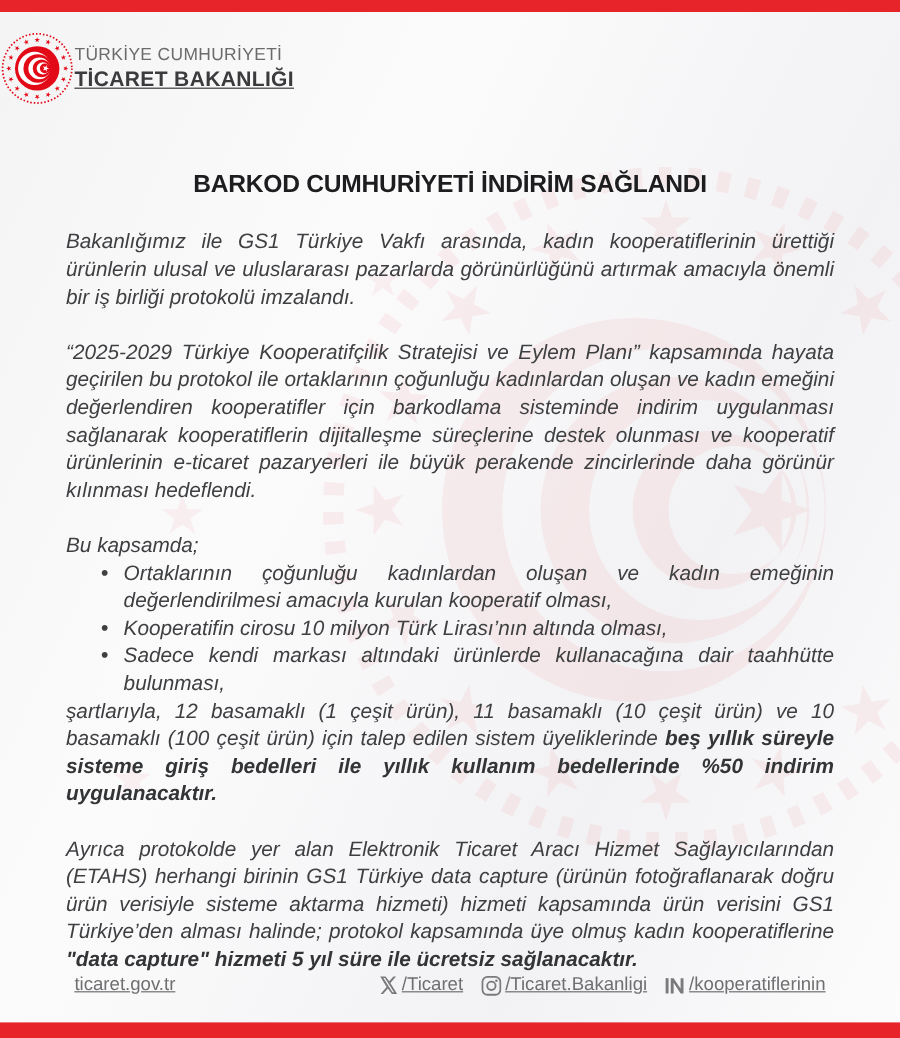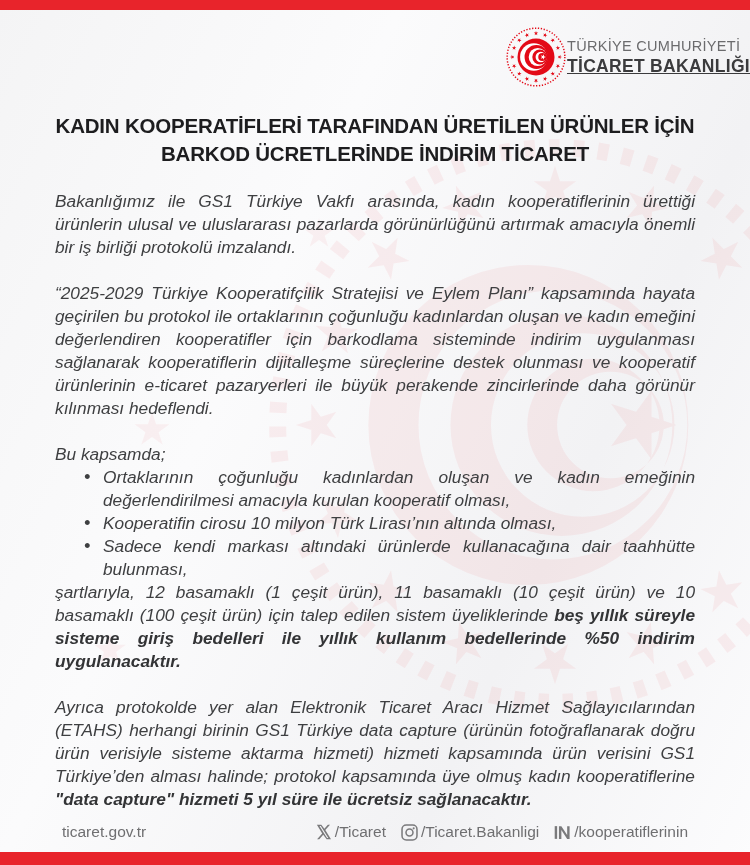--- a/index.html
+++ b/index.html
@@ -16,21 +16,21 @@
 
   .bar-top { position:absolute; top:0; left:0; width:100%; height:10px; z-index:3; }
   .bar-bottom { position:absolute; bottom:0; left:0; width:100%; height:13px; z-index:3; }
 
   .watermark { position:absolute; left:235px; top:105px; opacity:0.05; z-index:0; pointer-events:none; }
   .scatter-star { position:absolute; opacity:0.045; z-index:0; pointer-events:none; }
 
   .layer { position:relative; z-index:1; }
 
   
-  .header { display:flex; justify-content:flex-end; align-items:center; padding-top:26px; }
+  .header { display:flex; justify-content:flex-start; align-items:center; padding-top:26px; }
   .ministry-text { text-align:left; }
   .ministry-line1 { font-size:14.5px; color:#6b6b6d; letter-spacing:0.3px; line-height:19px; }
   .ministry-line2 { font-size:17.5px; font-weight:bold; color:#3b3b3d; letter-spacing:0.3px; line-height:21px;text-decoration:underline; }
 
   
   .doc-title {
     margin:24px 38px 0;
     text-align:center;
     font-size:20.5px; font-weight:800; letter-spacing:-0.2px;
     line-height:27.5px; color:#1d1d1f;
@@ -50,24 +50,24 @@
   .bullet-list li { position:relative; padding-left:48px; }
   .bullet-list li::before {
     content:"•";
     position:absolute; left:29px; top:0;
     font-size:18px; color:#3e3f41;
   }
   .bold-run { font-weight:bold; color:#333436; }
 
   
   .footer {
-    position:absolute; left:0; bottom:10px; width:100%;
+    position:absolute; left:0; bottom:21px; width:100%;
     padding:0 62px 14px 62px;
     display:flex; justify-content:space-between; align-items:flex-end;
-    font-size:15.5px; color:#6f6f71; z-index:2;
+    font-size:15.5px; color:#6f6f71; z-index:2;text-decoration:underline;
   }
   .social-list { display:flex; align-items:center; gap:15px; }
   .social-item { display:flex; align-items:center; gap:3px;margin-top:28px; }
   .social-item svg { display:block; }
 </style>
 </head>
 <body>
 
 <div class="page">
 
@@ -147,22 +147,22 @@
         <circle cx="7.3" cy="0" r="4.7" fill="#E30A17"></circle>
         <use href="#star5" transform="translate(8.2,0) rotate(90) scale(3.4)" fill="#ffffff"></use>
       </svg>
       <div class="ministry-text">
         <div class="ministry-line1">TÜRKİYE CUMHURİYETİ</div>
         <div class="ministry-line2">TİCARET BAKANLIĞI</div>
       </div>
     </div>
 
     <h1 class="doc-title">
-      <span>KADIN KOOPERATİFLERİ TARAFINDAN ÜRETİLEN ÜRÜNLER İÇİN</span><br>
-      <span>BARKOD ÜCRETLERİNDE İNDİRİM TİCARET</span>
+      <br>
+      <span>BARKOD CUMHURİYETİ İNDİRİM SAĞLANDI</span>
     </h1>
 
     <div class="content">
       <p>Bakanlığımız ile GS1 Türkiye Vakfı arasında, kadın kooperatiflerinin ürettiği ürünlerin ulusal ve uluslararası pazarlarda görünürlüğünü artırmak amacıyla önemli bir iş birliği protokolü imzalandı.</p>
       <p>“2025-2029 Türkiye Kooperatifçilik Stratejisi ve Eylem Planı” kapsamında hayata geçirilen bu protokol ile ortaklarının çoğunluğu kadınlardan oluşan ve kadın emeğini değerlendiren kooperatifler için barkodlama sisteminde indirim uygulanması sağlanarak kooperatiflerin dijitalleşme süreçlerine destek olunması ve kooperatif ürünlerinin e-ticaret pazaryerleri ile büyük perakende zincirlerinde daha görünür kılınması hedeflendi.</p>
       <p class="tight">Bu kapsamda;</p>
       <ul class="bullet-list">
         <li>Ortaklarının çoğunluğu kadınlardan oluşan ve kadın emeğinin değerlendirilmesi amacıyla kurulan kooperatif olması,</li>
         <li>Kooperatifin cirosu 10 milyon Türk Lirası’nın altında olması,</li>
         <li>Sadece kendi markası altındaki ürünlerde kullanacağına dair taahhütte bulunması,</li>

